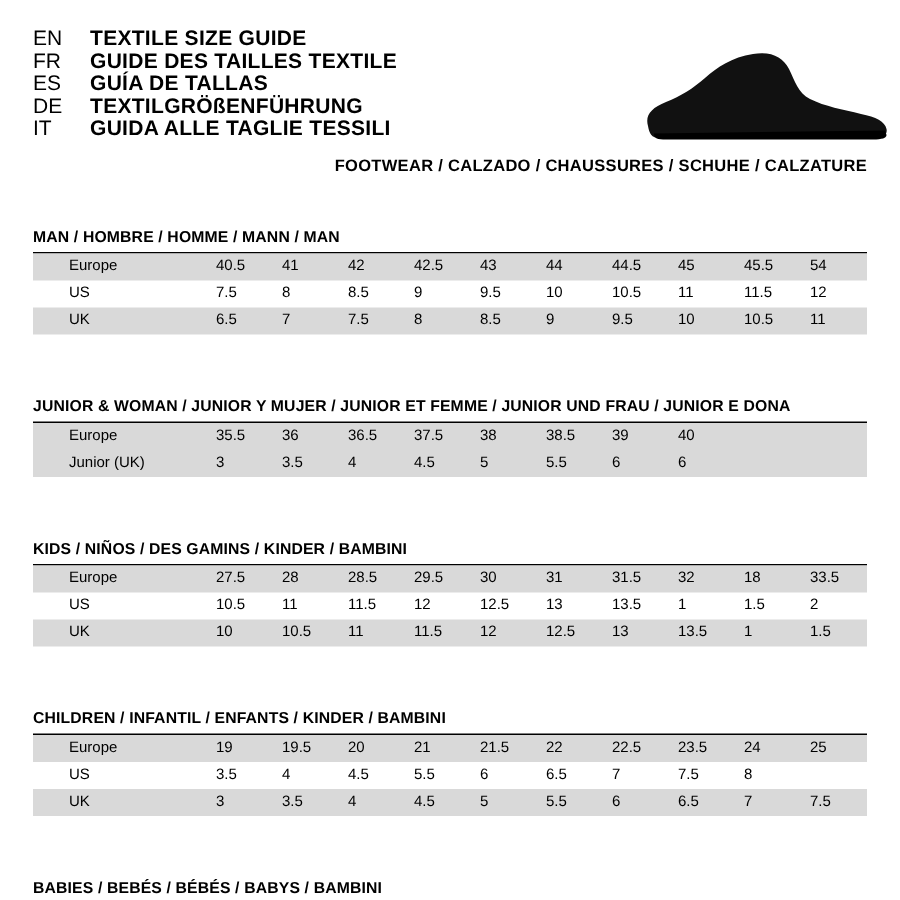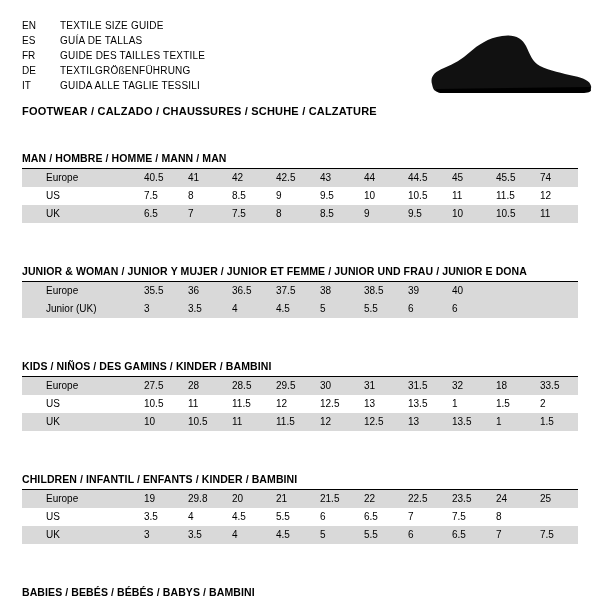--- a/index.html
+++ b/index.html
@@ -24,46 +24,47 @@
 
   
   .header {
     position: relative;
     height: 92px;
   }
   .lang-table {
     border-collapse: collapse;
   }
   .lang-table td {
-    font-size: 10px;
+    font-size: 14px;
     line-height: 15px;
     padding: 0;
     vertical-align: top;
     white-space: nowrap;
   }
   .lang-code {
     width: 38px;
     font-weight: normal;
   }
   .lang-title {
-    font-weight: normal;
+    font-weight: bold;
     letter-spacing: 0.2px;
   }
   .shoe {
     position: absolute;
     top: 14px;
     left: 388px;
     width: 190px;
     height: 70px;
   }
   .footwear-line {
     font-size: 11px;
     font-weight: bold;
     letter-spacing: 0.2px;
     margin-top: 12px;
+    text-align: right;
   }
 
   
   .section {
     margin-top: 18px;
   }
   .section-title {
     font-size: 10.5px;
     font-weight: bold;
     letter-spacing: 0.1px;
@@ -107,26 +108,26 @@
 <div class="page">
 
   <div class="header">
     <table class="lang-table">
       <tbody>
           <tr>
         <td class="lang-code">EN</td>
         <td class="lang-title">TEXTILE SIZE GUIDE</td>
       </tr>
       <tr>
+        <td class="lang-code">FR</td>
+        <td class="lang-title">GUIDE DES TAILLES TEXTILE</td>
+      </tr>
+      <tr>
         <td class="lang-code">ES</td>
         <td class="lang-title">GUÍA DE TALLAS</td>
-      </tr>
-      <tr>
-        <td class="lang-code">FR</td>
-        <td class="lang-title">GUIDE DES TAILLES TEXTILE</td>
       </tr>
       <tr>
         <td class="lang-code">DE</td>
         <td class="lang-title">TEXTILGRÖßENFÜHRUNG</td>
       </tr>
       <tr>
         <td class="lang-code">IT</td>
         <td class="lang-title">GUIDA ALLE TAGLIE TESSILI</td>
       </tr>
     </tbody>
@@ -151,21 +152,21 @@
         <td class="label">Europe</td>
         <td>40.5</td>
         <td>41</td>
         <td>42</td>
         <td>42.5</td>
         <td>43</td>
         <td>44</td>
         <td>44.5</td>
         <td>45</td>
         <td>45.5</td>
-        <td>74</td>
+        <td>54</td>
       </tr>
       <tr>
         <td class="label">US</td>
         <td>7.5</td>
         <td>8</td>
         <td>8.5</td>
         <td>9</td>
         <td>9.5</td>
         <td>10</td>
         <td>10.5</td>
@@ -271,21 +272,21 @@
       </table>
   </div>
 
   <div class="section">
     <div class="section-title">CHILDREN / INFANTIL / ENFANTS / KINDER / BAMBINI</div>
     <table class="sizes">
       <tbody>
           <tr class="shaded">
         <td class="label">Europe</td>
         <td>19</td>
-        <td>29.8</td>
+        <td>19.5</td>
         <td>20</td>
         <td>21</td>
         <td>21.5</td>
         <td>22</td>
         <td>22.5</td>
         <td>23.5</td>
         <td>24</td>
         <td>25</td>
       </tr>
       <tr>

